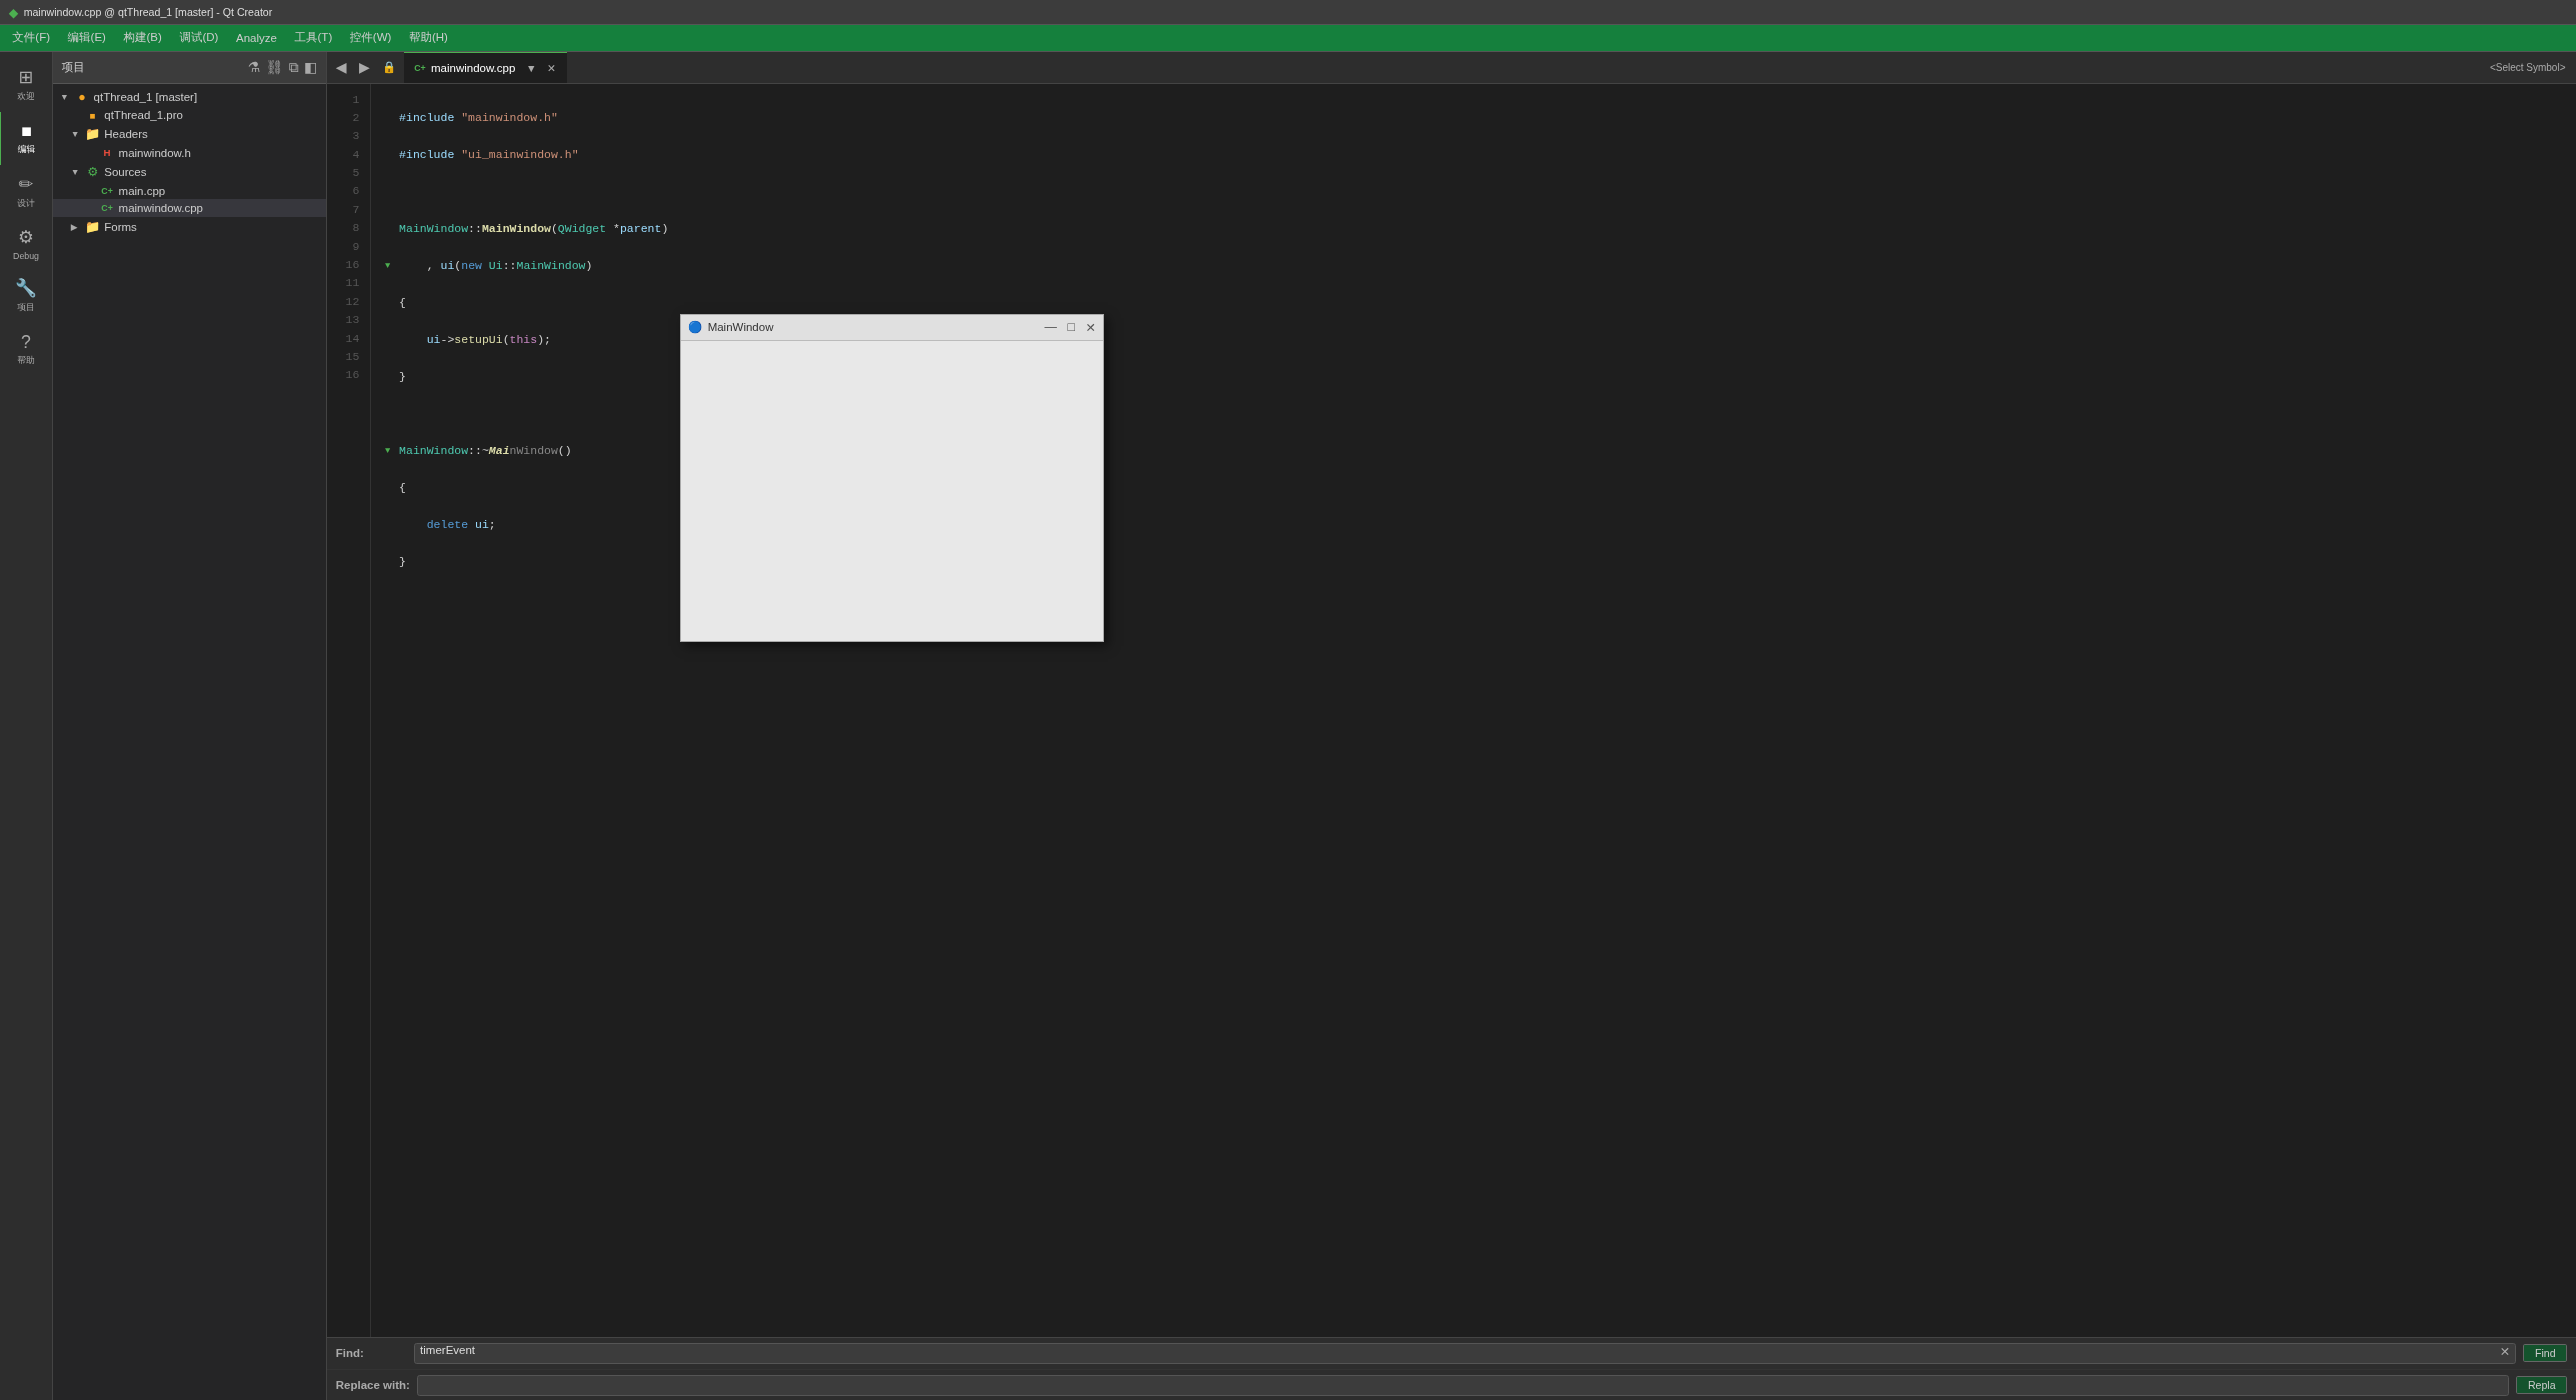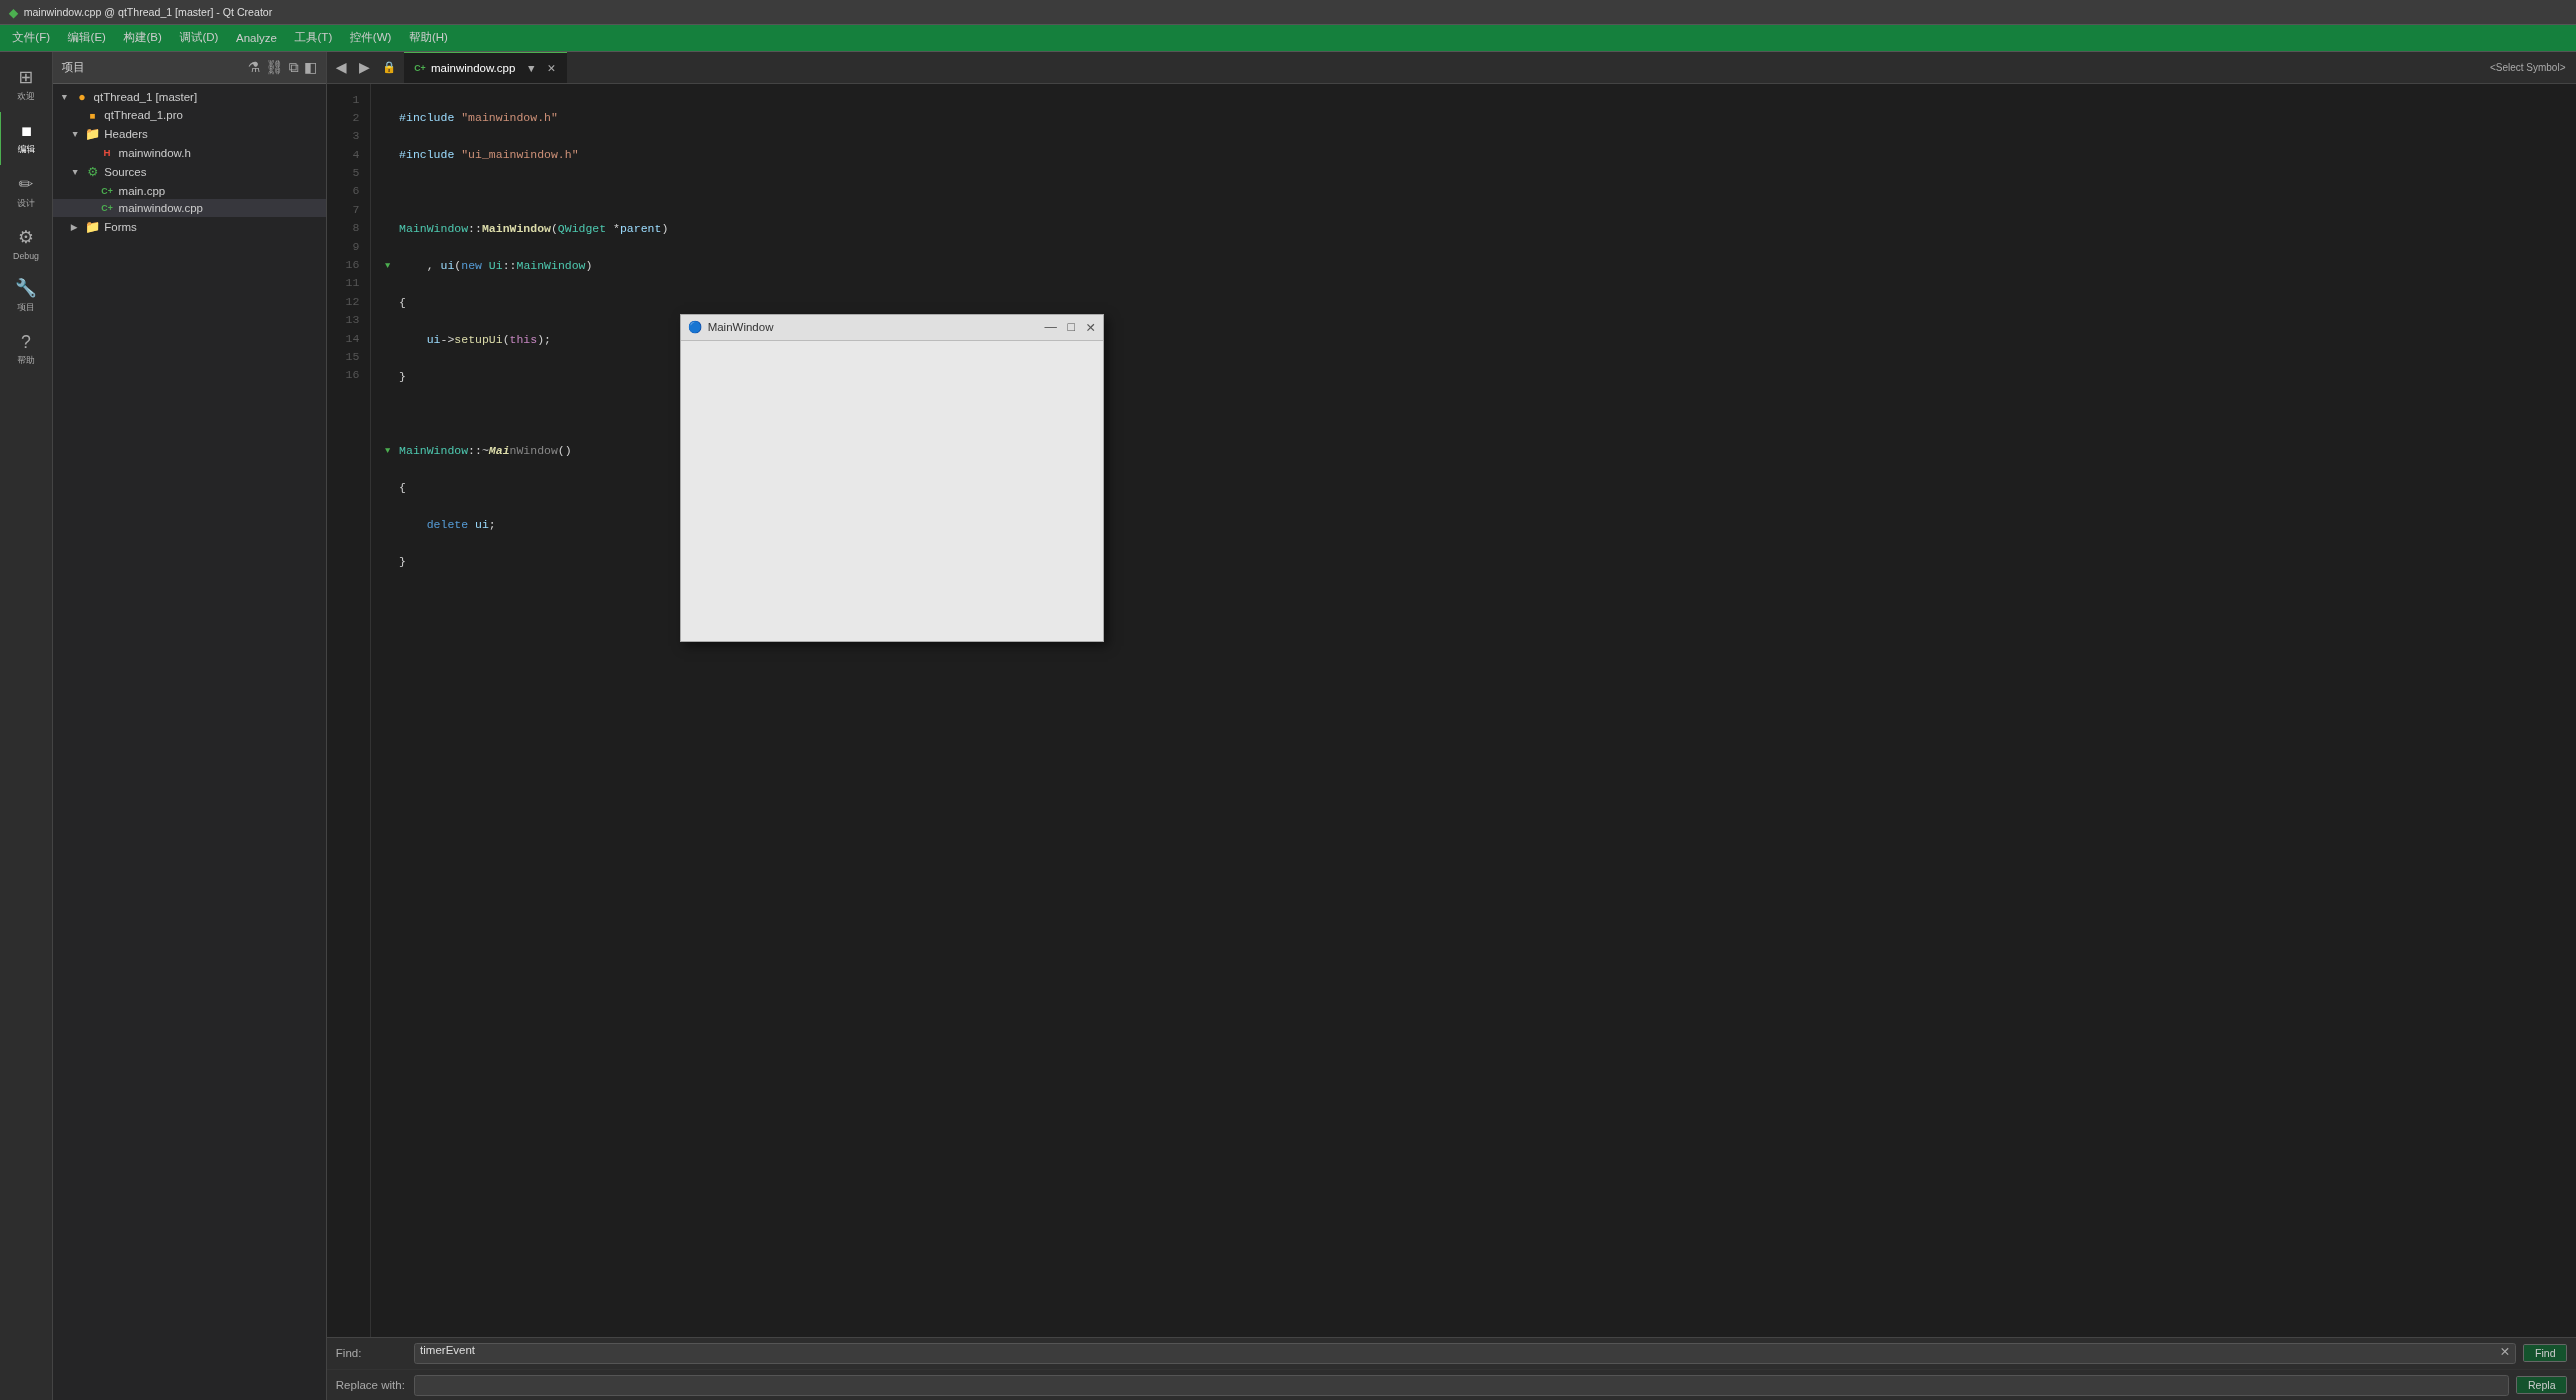--- a/index.html
+++ b/index.html
@@ -197,21 +197,21 @@
     
     .find-bar {
       background: #2d2d2d;
       border-top: 0.9px solid #444;
       padding: 5.3px 8.8px;
       display: flex;
       align-items: center;
       gap: 7px;
       height: 32px;
     }
-    .find-label { color: #aaa; font-size: 11.5px; min-width: 71px; }
+    .find-label { color: #aaa; font-size: 11.5px; min-width: 71px; font-weight: bold; }
     .find-input-wrap {
       flex: 1;
       background: #3c3c3c;
       border: 0.9px solid #555;
       border-radius: 2.7px;
       display: flex;
       align-items: flex-start;
       padding: 0 5.3px;
       height: 21px;
     }

